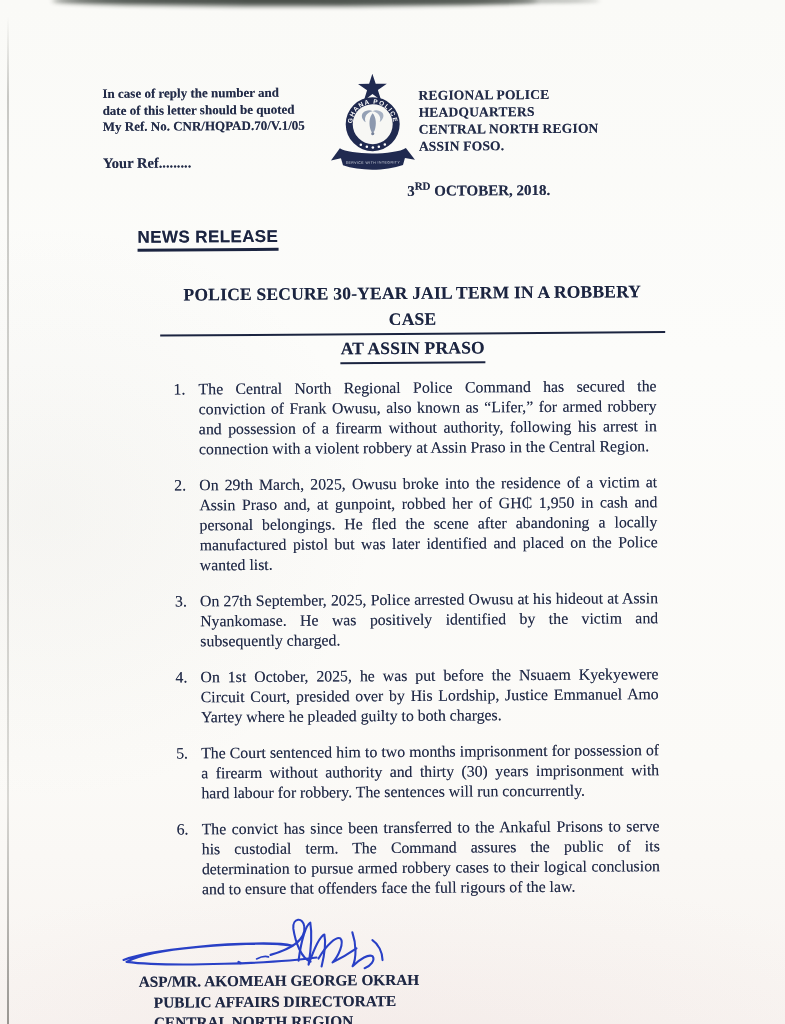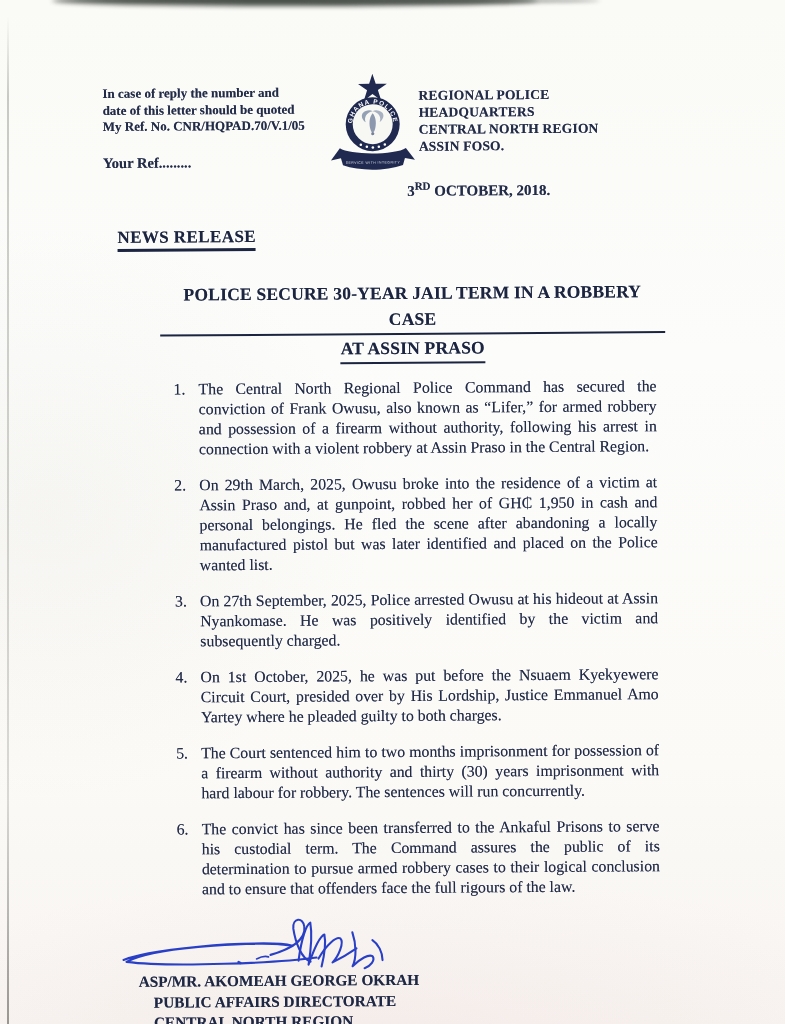--- a/index.html
+++ b/index.html
@@ -31,23 +31,23 @@
   }
   .hdr{display:flex;align-items:flex-start;}
   .hdr-left{width:224px;font-weight:bold;font-size:13px;line-height:16.5px;}
   .your-ref{margin-top:19px;font-size:14.5px;}
   .hdr-logo{width:92px;flex:none;margin-top:-12px;}
   .hdr-right{width:245px;flex:none;font-weight:bold;font-size:13.5px;line-height:17px;padding-top:3px;letter-spacing:.2px;}
   .date-line{margin:4px 0 0 304px;font-weight:bold;font-size:15px;}
   .date-line sup{font-size:11px;font-weight:bold;margin-top:20px;}
   .news-release{margin:26px 0 0 14px;}
   .news-release span{
-    display:inline-block;font-family:Liberation Serif, serif;
+    display:inline-block;font-family:Liberation Sans, sans-serif;
     font-weight:bold;font-size:17px;letter-spacing:.4px;color:#1b2440;
-    border-bottom:3px solid #1b2440;padding-bottom:1px;
+    border-bottom:3px solid #1b2440;padding-bottom:1px;margin-left:20px;
   }
   .title{margin:30px 0 0 56px;width:505px;text-align:center;font-weight:bold;font-size:17.5px;line-height:26px;color:#1b2440;letter-spacing:.2px;}
   .title .tline span{display:inline-block;border-bottom:2px solid #1b2440;padding-bottom:1px;}
   ol.bodylist{list-style:none;margin:14px 0 0 69px;padding:0;width:483px;}
   ol.bodylist li{display:flex;margin-bottom:16px;font-size:15.8px;line-height:20px;}
   ol.bodylist .num{flex:0 0 25px;}
   ol.bodylist .ptxt{flex:1;text-align:justify;}
   .sig-wrap{position:relative;margin:2px 0 0 12px;height:58px;}
   .sig-wrap svg{position:absolute;left:0;top:0;}
   .sig-block{margin:-2px 0 0 30px;font-weight:bold;font-size:15.3px;line-height:20.5px;color:#1e2744;}

